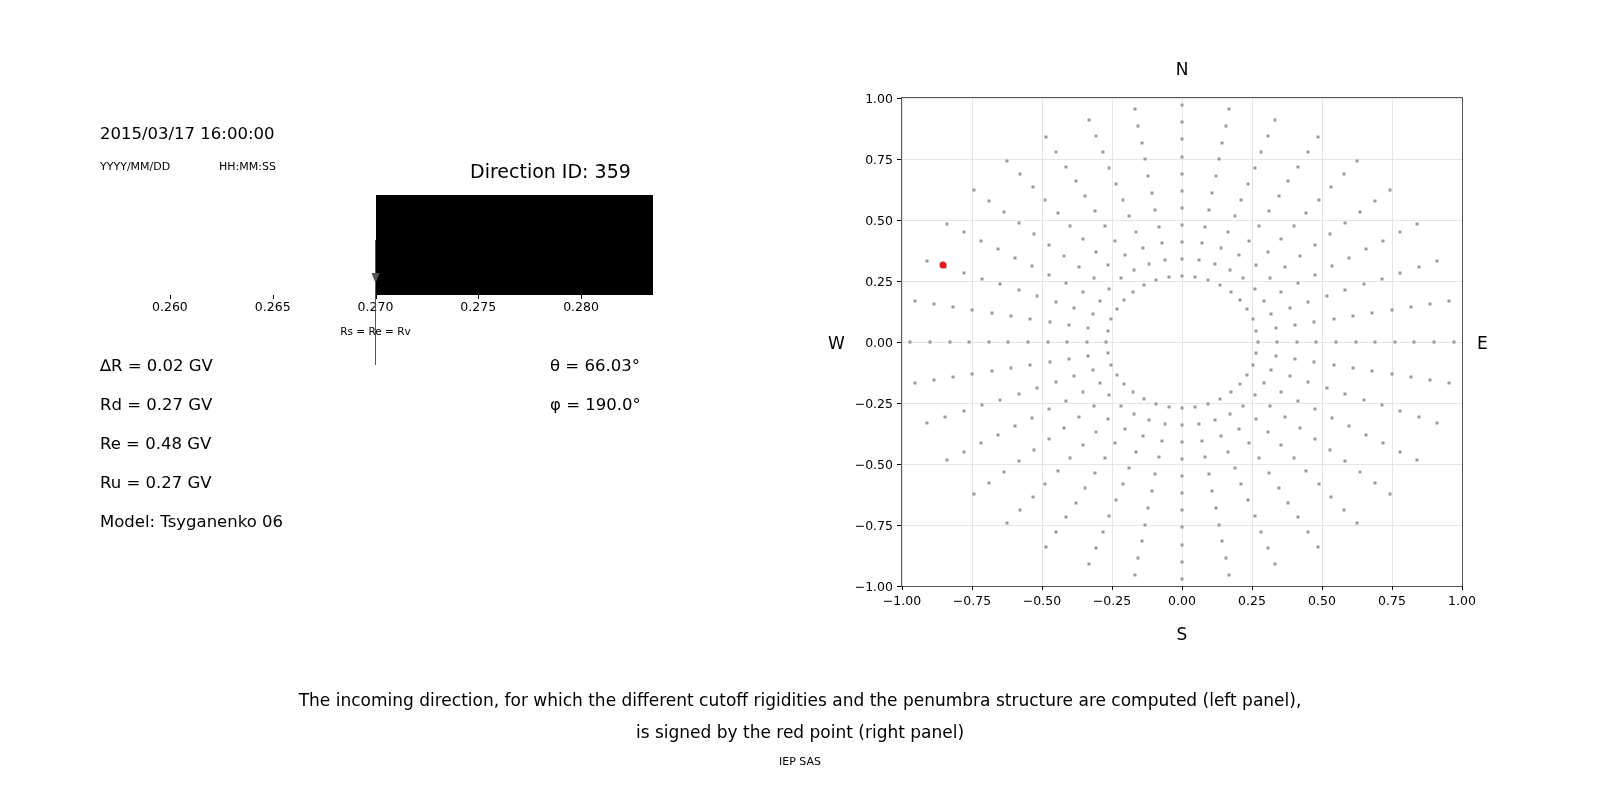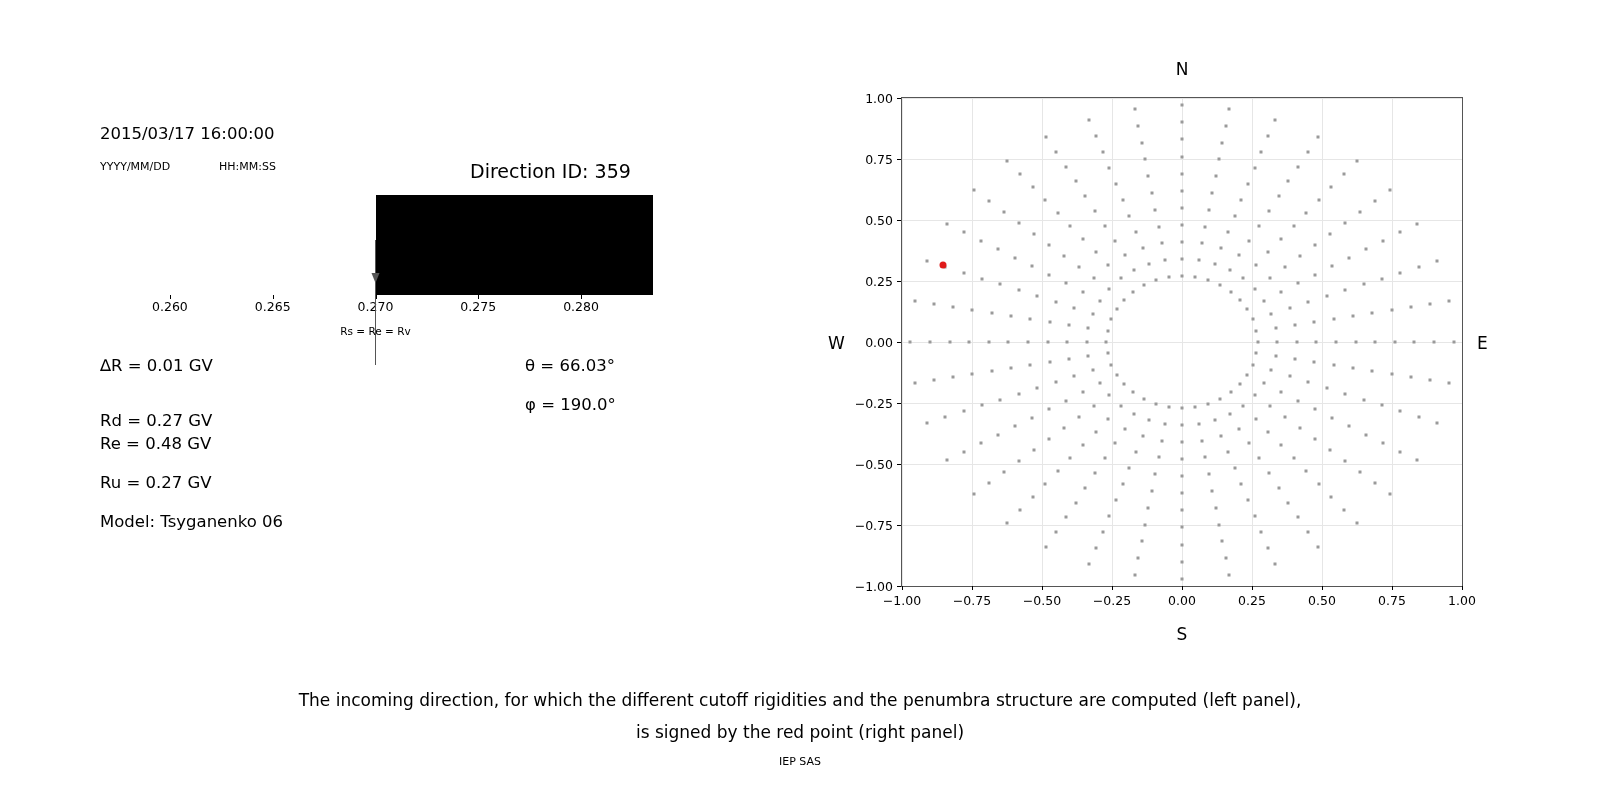--- a/index.html
+++ b/index.html
@@ -127,21 +127,21 @@
     white-space: nowrap;
   }
 
   
   .param {
     position: absolute;
     font-size: 16.5px;
     white-space: nowrap;
   }
   .param-left { left: 100px; }
-  .param-right { left: 525px; }
+  .param-right { left: 550px; }
 
   
   #right-panel {
     left: 800px;
     top: 0;
     width: 800px;
     height: 660px;
   }
   #sky-plot {
     position: absolute;
@@ -272,22 +272,22 @@
         <div class="ptick-mark" style="left: 483.056px;"></div>
         <div class="ptick-label" style="left: 483.056px;">0.280</div>
       </div>
     <svg id="rs-pointer" viewBox="0 0 555 175" preserveAspectRatio="none" style="height: 175px;">
         <line x1="277.50000000000057" y1="45" x2="277.50000000000057" y2="170" stroke="#555" stroke-width="1"></line>
         <polygon points="277.50000000000057,88 273.50000000000057,78 281.50000000000057,78" fill="#555"></polygon>
       </svg>
     <div id="rs-label" style="left: 277.5px;">Rs = Re = Rv</div>
   </div>
 
-  <div class="param param-left" style="top:356px;">∆R = 0.01 GV</div>
-  <div class="param param-left" style="top:411px;">Rd = 0.27 GV</div>
+  <div class="param param-left" style="top:356px;">∆R = 0.02 GV</div>
+  <div class="param param-left" style="top:395px;">Rd = 0.27 GV</div>
   <div class="param param-left" style="top:434px;">Re = 0.48 GV</div>
   <div class="param param-left" style="top:473px;">Ru = 0.27 GV</div>
   <div class="param param-left" style="top:512px;">Model: Tsyganenko 06</div>
 
   <div class="param param-right" style="top:356px;">θ = 66.03°</div>
   <div class="param param-right" style="top:395px;">φ = 190.0°</div>
 </div>
 
 <div class="panel" id="right-panel">
   <div id="compass-n">N</div>

